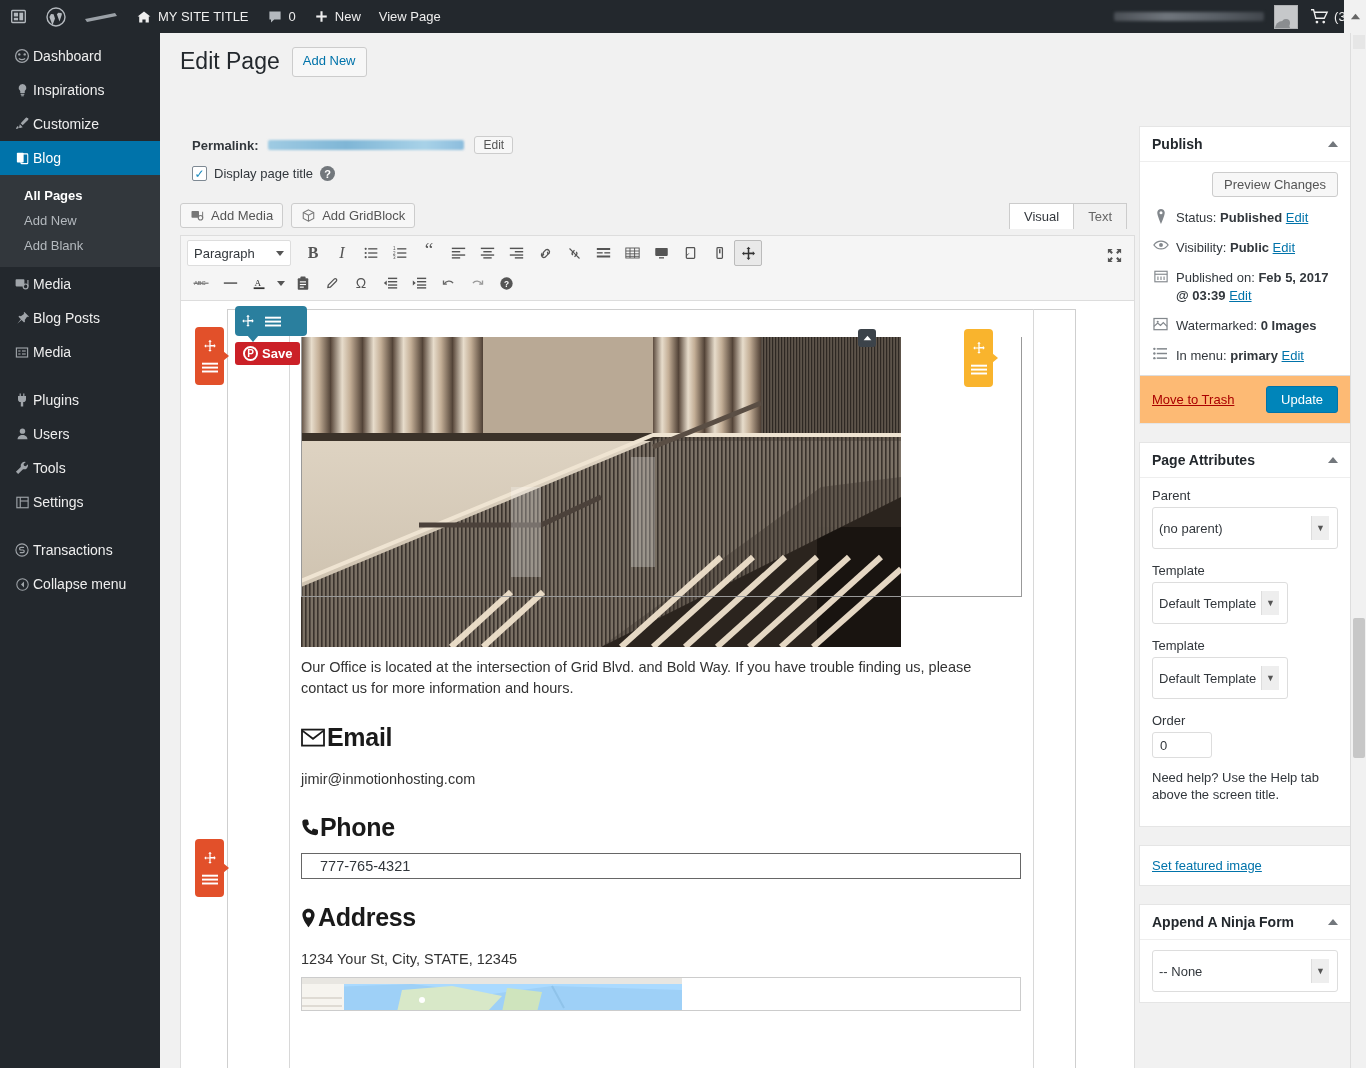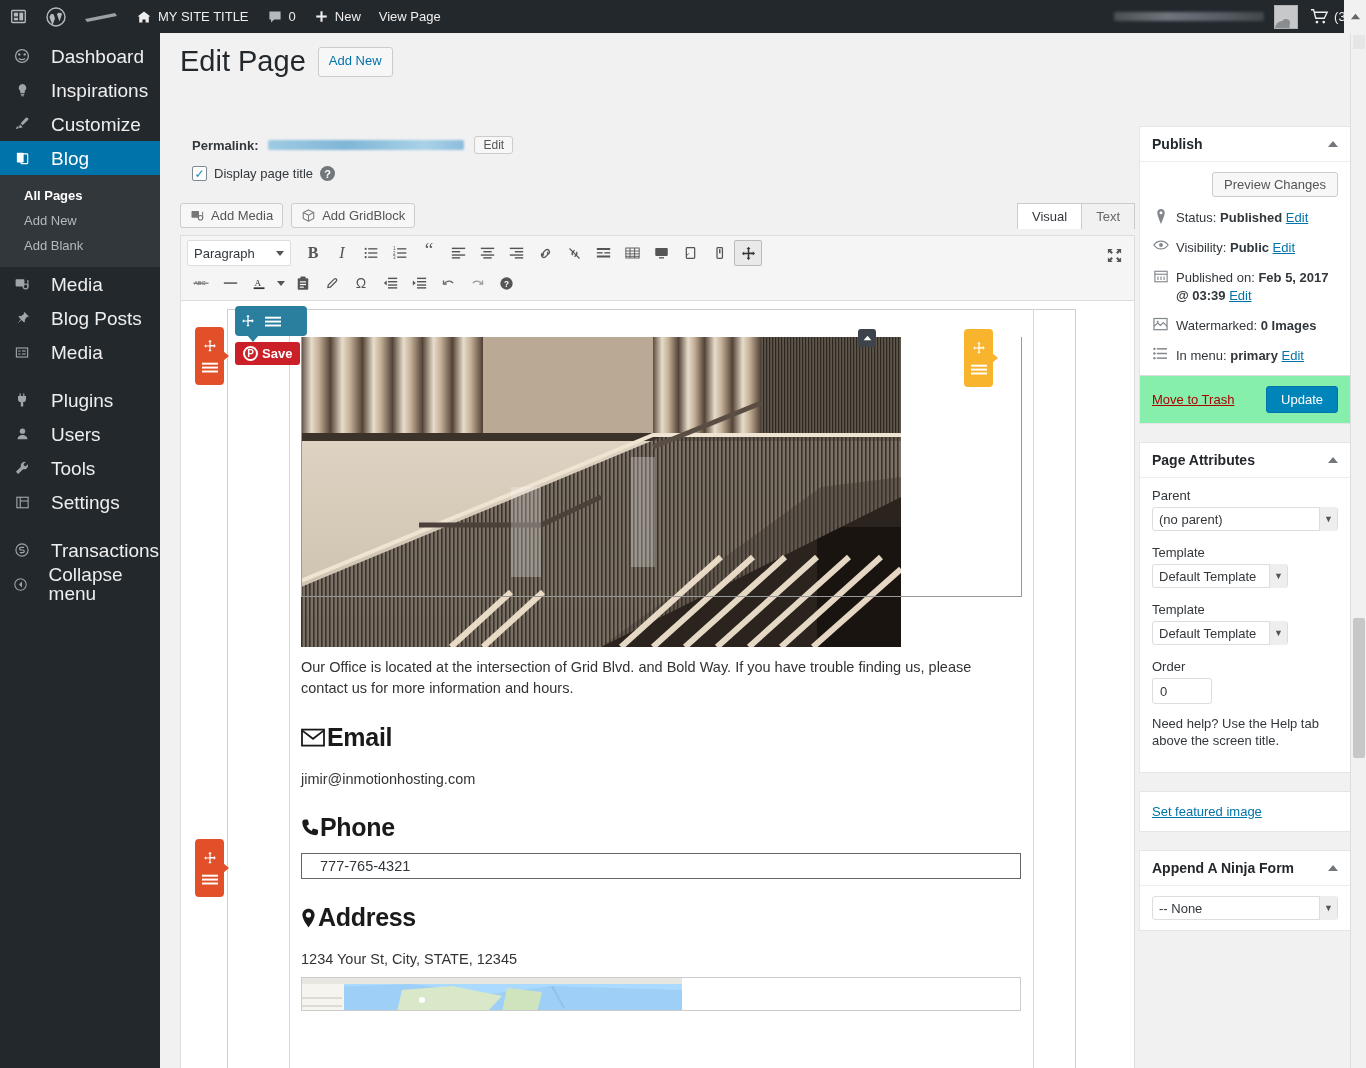--- a/index.html
+++ b/index.html
@@ -38,22 +38,22 @@
     display:flex;align-items:center;justify-content:center;
   }
   .icon-svg{display:inline-block;vertical-align:middle;}
 
   
   #sidebar{
     position:absolute; top:33px; left:0; width:160px; bottom:0;
     background:#23282d; z-index:50;
   }
   .menu-item{
-    display:flex; align-items:center; gap:19px; height:34px; padding:0 0 0 12px;
-    color:#eee; font-size:19px; position:relative;
+    display:flex; align-items:center; gap:1px; height:34px; padding:0 0 0 12px;
+    color:#eee; font-size:14px; position:relative;
   }
   .menu-item .mlabel{ line-height:1; }
   .menu-item.current{ background:#0073aa; color:#fff; font-weight:400; }
   .menu-item.current .arrow{
     position:absolute; right:-8px; top:50%; margin-top:-8px;
     width:0;height:0;border-top:8px solid transparent;border-bottom:8px solid transparent;
     border-right:8px solid #f1f1f1;
   }
   .submenu{ background:#32373c; padding:8px 0 9px 0; }
   .submenu a{ display:block; padding:5px 0 5px 24px; color:#b4b9be; font-size:13px; }
@@ -63,21 +63,21 @@
   .menu-item.current .mi-ico{ color:#fff; }
 
   
   #main{
     position:absolute; top:33px; left:160px; right:0; bottom:0;
     background:#f1f1f1; overflow:hidden;
   }
   #content{ position:absolute; inset:0 16px 0 0; }
 
   .page-head{ display:flex; align-items:center; gap:12px; padding:14px 0 8px 20px;}
-  .page-head h1{ font-size:29px; font-weight:400; margin:0; color:#23282d; line-height:29px;}
+  .page-head h1{ font-size:23px; font-weight:400; margin:0; color:#23282d; line-height:29px;}
   .btn-addnew{
     font-size:13px; padding:3px 10px 4px; border:1px solid #ccc; background:#f7f7f7;
     color:#0073aa; border-radius:3px; line-height:1.6;
   }
 
   
   .editor-col{ position:absolute; left:20px; top:93px; width:955px; }
   .title-input{
     width:100%; height:39px; background:#fff; border:1px solid #ddd; font-size:19px;
     padding:3px 8px; color:#32373c; display:flex; align-items:center;
@@ -99,21 +99,21 @@
     width:15px;height:15px;border-radius:50%;background:#72777c;color:#fff;font-size:11px;font-weight:bold;
     display:flex;align-items:center;justify-content:center;
   }
 
   
   .mediarow{ display:flex; align-items:center; margin-top:22px; position:relative;}
   .btn-media{
     display:flex;align-items:center;gap:6px; border:1px solid #ccc; background:#f7f7f7;
     border-radius:3px; padding:4px 9px; font-size:13px; color:#555; margin-right:8px;
   }
-  .tabs{ position:absolute; right:0; bottom:-1px; display:flex; }
+  .tabs{ position:absolute; right:8px; bottom:-1px; display:flex; }
   .tab{
     border:1px solid #ccc; background:#f1f1f1; color:#666; font-size:13px;
     padding:5px 14px; margin-left:-1px; border-bottom:none;
   }
   .tab.active{ background:#fff; color:#32373c; }
 
   
   .toolbox{ background:#f5f5f5; border:1px solid #ddd; border-bottom:none; margin-top:7px; position:relative;}
   .tbrow{ display:flex; align-items:center; padding:4px 6px; gap:1px; flex-wrap:nowrap;}
   .tbrow.r2{ padding-top:0; }
@@ -198,28 +198,28 @@
   .box-b{ padding:10px 12px; }
   .pub-prev{ display:flex; justify-content:flex-end; }
   .btn-sec{
     border:1px solid #ccc;background:#f7f7f7;border-radius:3px;padding:4px 11px;font-size:13px;color:#555;
   }
   .pub-line{ display:flex; gap:7px; align-items:flex-start; margin-top:12px; font-size:13px; line-height:18px;}
   .pub-line .pico{ color:#82878c; width:17px; flex:0 0 17px; display:flex; justify-content:center;}
   .lnk{ color:#0073aa; text-decoration:underline; }
   .pub-foot{
     display:flex;align-items:center;justify-content:space-between;
-    padding:10px 12px; background:#86efac; border-top:1px solid #ddd;
+    padding:10px 12px; background:#fdba74; border-top:1px solid #ddd;
   }
   .trash{ color:#a00; text-decoration:underline; font-size:13px;}
   .btn-primary{ background:#0085ba; border:1px solid #0073aa; color:#fff; border-radius:3px; padding:5px 14px; font-size:13px;}
   .fld-label{ font-size:13px; margin:0 0 4px; }
   .select{
-    background:#fff;border:1px solid #ddd;border-radius:3px;height:24px;
-    display:flex;align-items:center;justify-content:space-between;font-size:13px;color:#32373c;padding:0 0 0 6px;
+    background:#fff;border:1px solid #ddd;border-radius:3px;height:42px;
+    display:flex;align-items:center;justify-content:space-between;font-size:13px;color:#32373c;padding:0 8px 0 6px;
   }
   .select .arw{
     width:18px;height:24px;background:#eee;border-left:1px solid #ddd;display:flex;align-items:center;justify-content:center;
     color:#555;font-size:9px;
   }
   .select.w-full{ width:100%; }
   .select.w-auto{ width:136px; }
   .inp-num{ width:60px;height:26px;border:1px solid #ddd;background:#fff;border-radius:3px;font-size:13px;display:flex;align-items:center;padding-left:7px;}
   .hint{ font-size:13px; line-height:17px; margin-top:11px; color:#32373c;}
   .mb14{margin-bottom:14px;}

